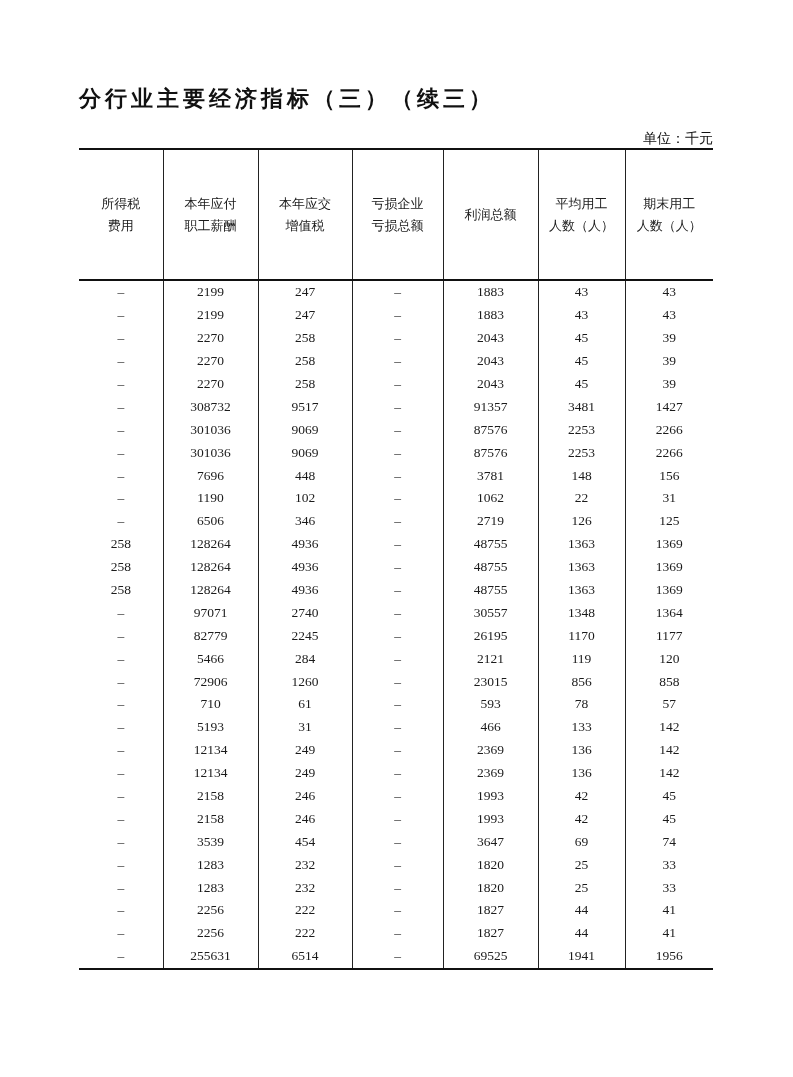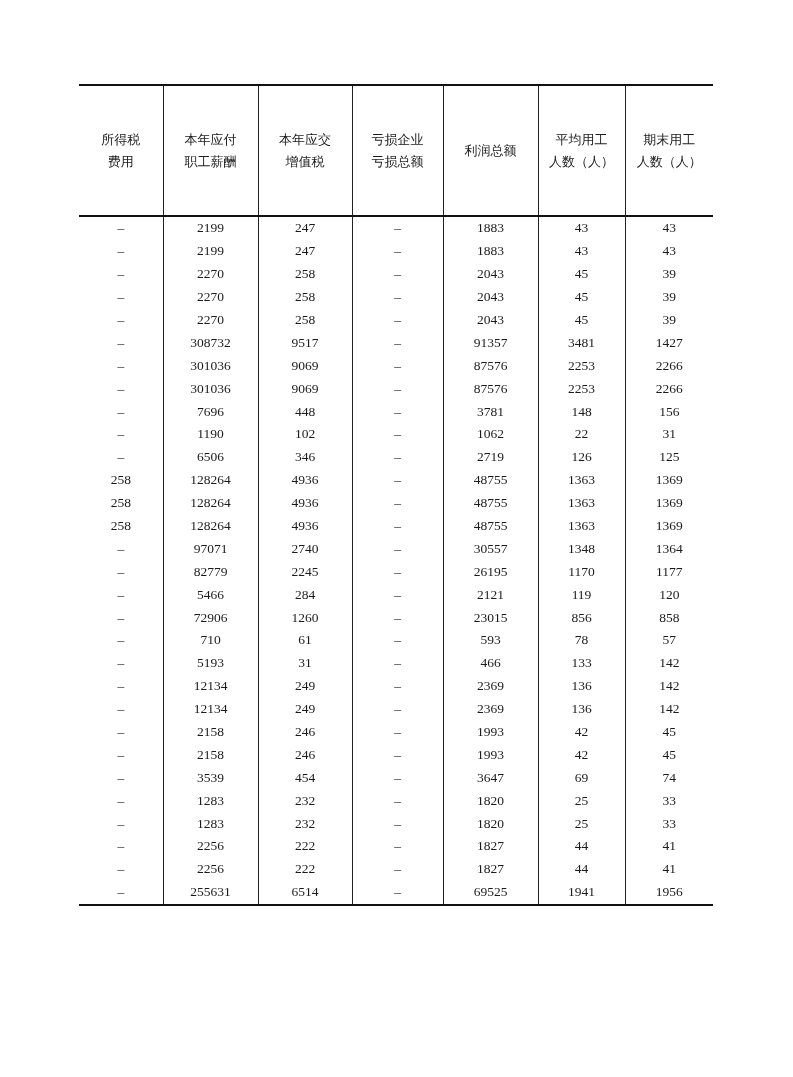--- a/index.html
+++ b/index.html
@@ -69,20 +69,22 @@
   }
   thead th + th,
   tbody td + td {
     border-left: 1px solid #222;
   }
 </style>
 </head>
 <body>
 
 <div class="page">
+  <h1 class="title">分行业主要经济指标（三）（续三）</h1>
+  <div class="unit">单位：千元</div>
   <table class="stats-table">
     <colgroup>
       <col class="c1">
         <col class="c2">
         <col class="c3">
         <col class="c4">
       <col class="c5">
         <col class="c6">
         <col class="c7">
     </colgroup>

